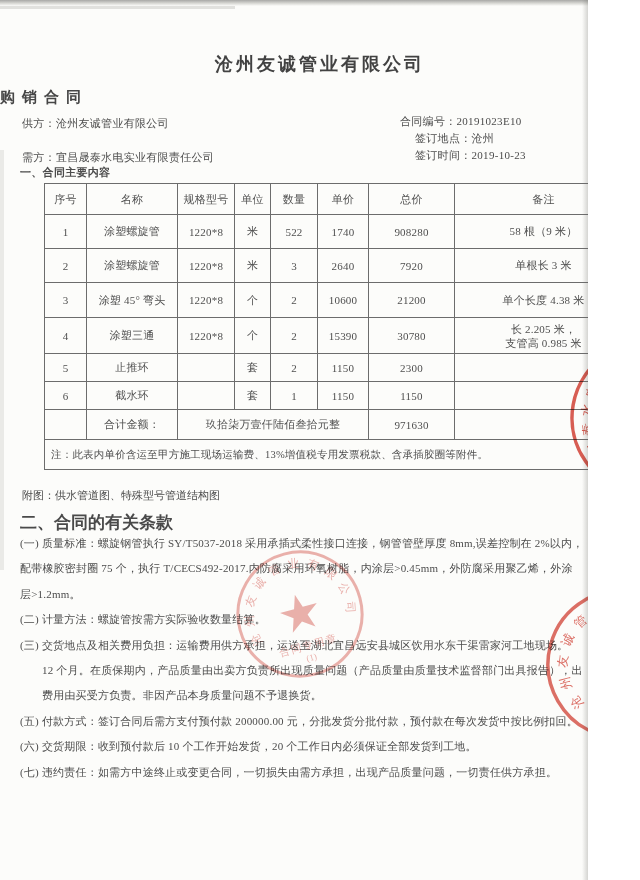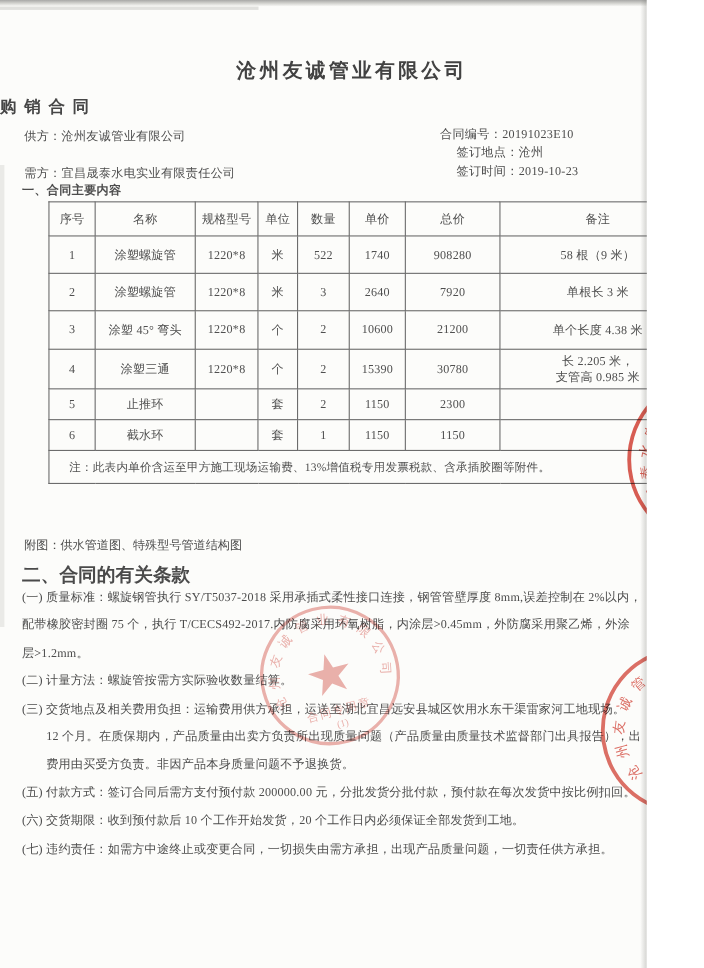--- a/index.html
+++ b/index.html
@@ -33,21 +33,21 @@
   .contract-table{position:absolute;top:183px;left:20px;width:588px;
     border-collapse:collapse;table-layout:fixed;font-size:11px;color:#4f4f4f;margin-left:24px;}
   .contract-table td,.contract-table th{border:1px solid #6c6c6c;text-align:center;
     vertical-align:middle;font-weight:normal;padding:0 2px;overflow:hidden;letter-spacing:.2px;}
   .r-head th{height:30px;}
   .r1 td,.r2 td{height:33px;}
   .r3 td{height:34px;}
   .r4 td{height:35px;}
   .r5 td,.r6 td{height:27px;}
   .r-total td{height:29px;}
-  .r-note td{height:29px;text-align:left;padding:0 18px;font-size:10.5px;white-space:nowrap;}
+  .r-note td{height:29px;text-align:left;padding:0 6px;font-size:10.5px;white-space:nowrap;}
   .remark-two-line div{line-height:14px;}
 
   .attachment-line{position:absolute;top:488px;left:22px;font-size:11px;white-space:nowrap;}
   .section2-heading{position:absolute;top:511px;left:20px;font-size:17px;font-weight:600;white-space:nowrap;}
 
   .terms{position:absolute;top:531px;left:20px;width:608px;font-size:11px;
     line-height:25.4px;color:#4c4c4c;}
   .tline{white-space:nowrap;letter-spacing:.2px;}
   .tline.indent{padding-left:22px;}
 
@@ -158,20 +158,27 @@
     <tr class="r6">
       <td>6</td>
       <td>截水环</td>
       <td></td>
       <td>套</td>
       <td>1</td>
       <td>1150</td>
       <td>1150</td>
       <td></td>
     </tr>
+    <tr class="r-total">
+      <td></td>
+      <td>合计金额：</td>
+      <td colspan="4">玖拾柒万壹仟陆佰叁拾元整</td>
+      <td>971630</td>
+      <td></td>
+    </tr>
     <tr class="r-note">
       <td colspan="8">注：此表内单价含运至甲方施工现场运输费、13%增值税专用发票税款、含承插胶圈等附件。</td>
     </tr>
   </tbody>
     </table>
 
   <div class="attachment-line">附图：供水管道图、特殊型号管道结构图</div>
   <div class="section2-heading">二、合同的有关条款</div>
 
   <div class="terms">

